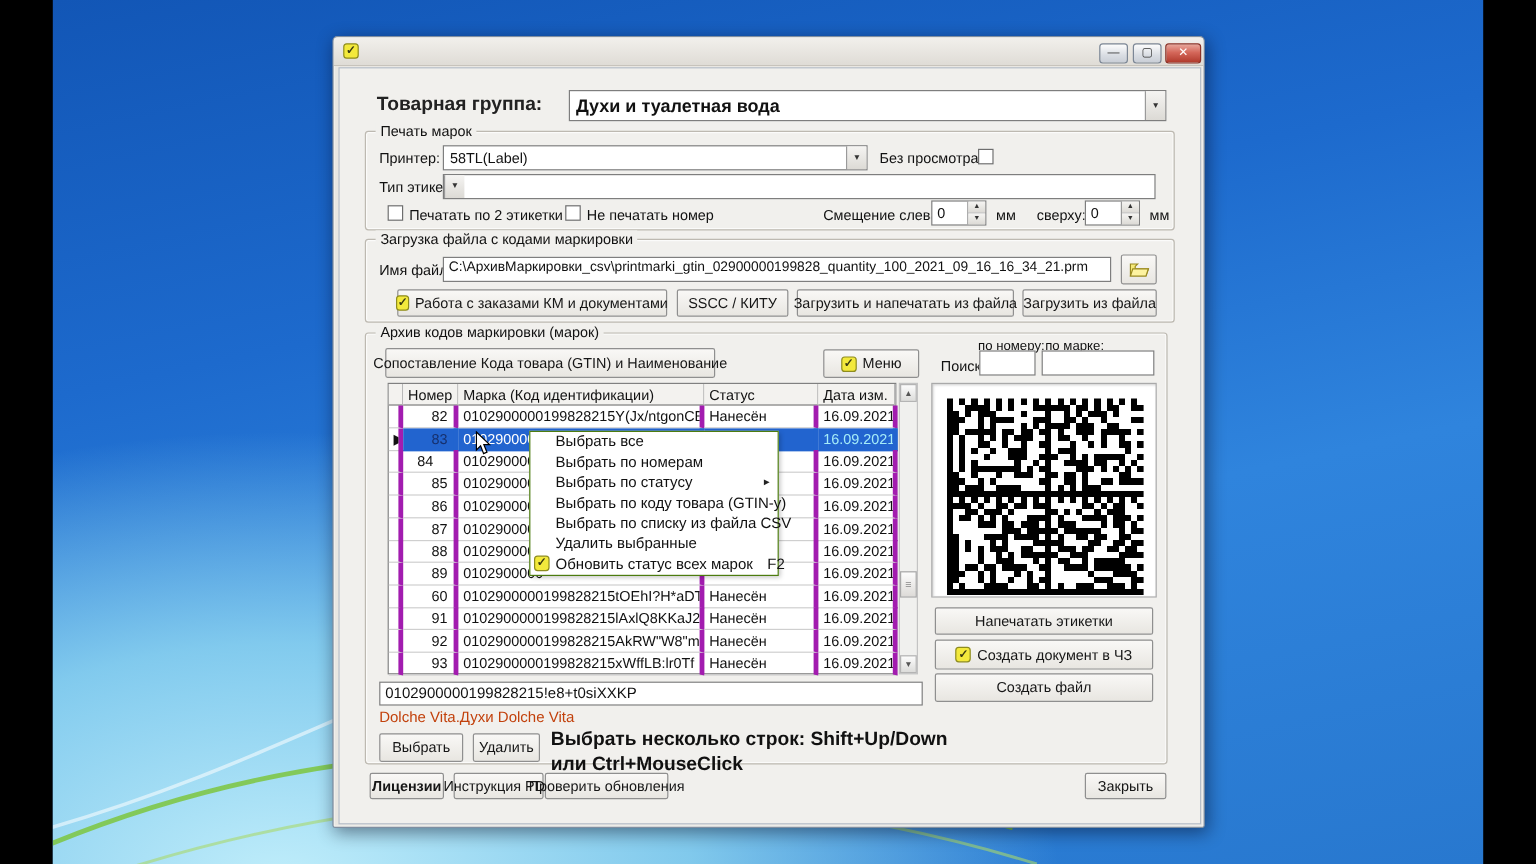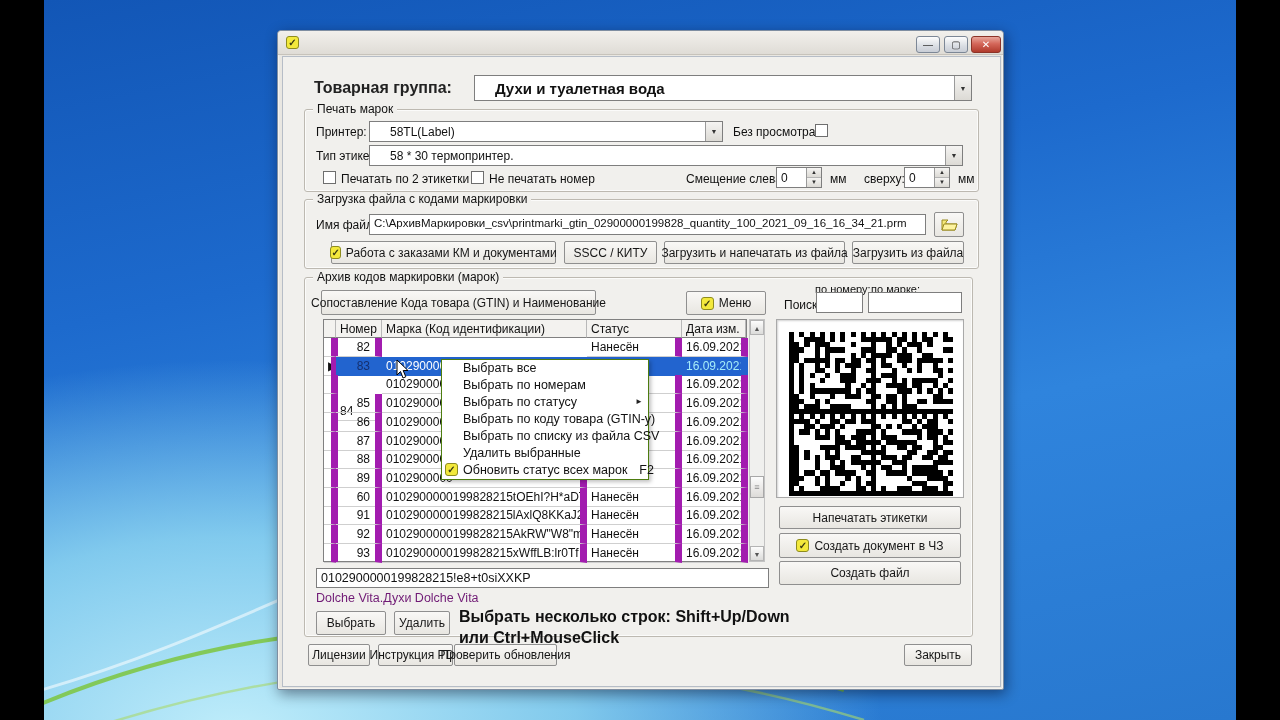--- a/index.html
+++ b/index.html
@@ -37,40 +37,40 @@
 
   
   .lbl { position:absolute; white-space:nowrap; }
   .gbox { position:absolute; border:1px solid #bdb9b1; border-radius:3px;
           box-shadow:0 0 0 1px rgba(255,255,255,.7) inset; }
   .gbox-legend { position:absolute; top:-8px; left:8px; background:#f1f0ed; padding:0 4px; font-size:12px; }
   .btn { position:absolute; border:1px solid #8f8f8f; border-radius:2px; text-align:center;
          background:linear-gradient(#f9f8f6,#e8e6e1); font-size:12px; color:#161616;
          display:flex; align-items:center; justify-content:center; gap:5px; white-space:nowrap; cursor:default; }
   .combo { position:absolute; background:#fff; border:1px solid #7e7e7e; display:flex; align-items:center; }
-  .combo .val { flex:1; padding-left:20px; white-space:nowrap; overflow:hidden; }
+  .combo .val { flex:1; padding-left:5px; white-space:nowrap; overflow:hidden; }
   .combo .arrow { width:17px; align-self:stretch; border-left:1px solid #9a9a9a;
                   background:linear-gradient(#f5f4f2,#dcdad5); font-size:7px; color:#333;
                   display:flex; align-items:center; justify-content:center; }
   .field { position:absolute; background:#fff; border:1px solid #7e7e7e; padding:2px 4px;
            white-space:nowrap; overflow:hidden; font-size:12px; }
   .cbx { position:absolute; width:13px; height:13px; background:#fff; border:1px solid #6e6e6e; }
   .spin { position:absolute; width:46px; height:21px; background:#fff; border:1px solid #7e7e7e; display:flex; }
   .spin .num { flex:1; padding:3px 0 0 4px; }
   .spin .ud { width:15px; border-left:1px solid #9a9a9a; display:flex; flex-direction:column; }
   .spin .ud span { flex:1; font-size:6px; text-align:center; line-height:9px; color:#333;
                    background:linear-gradient(#f5f4f2,#dcdad5); border-bottom:1px solid #b5b5b5; }
   .spin .ud span:last-child { border-bottom:none; }
 
   
   #grid { position:absolute; left:45px; top:288px; width:424px; height:243px;
           background:#fff; border:1px solid #808080; font-size:12px; }
   .ghead { position:absolute; top:0; height:18px; background:#f3f2ef; border-right:1px solid #b8b8b8;
            border-bottom:1px solid #808080; padding:2px 0 0 4px; overflow:hidden; white-space:nowrap; }
-  .trow-cell { position:absolute; height:19px; border-right:7px solid #a21caf; border-bottom:1px solid #cfcfcf;
+  .trow-cell { position:absolute; height:19px; border-right:4px solid #a21caf; border-bottom:1px solid #cfcfcf;
                padding:2px 3px 0 4px; overflow:hidden; white-space:nowrap; }
   #scrollbar { position:absolute; left:471px; top:288px; width:16px; height:243px;
                background:#f0f0ee; border:1px solid #c3c3c3; }
   .sb-arrow { position:absolute; left:0; width:14px; height:15px; font-size:7px; text-align:center; line-height:15px;
               color:#555; background:linear-gradient(#fcfcfc,#dcdcda); border:1px solid #b4b4b4; }
   #sb-thumb { position:absolute; left:0; top:156px; width:14px; height:22px; border:1px solid #a8a8a8;
               background:linear-gradient(#fcfcfc,#dddbd8); }
   #sb-thumb:after { content:"≡"; display:block; text-align:center; font-size:9px; color:#888; line-height:20px; }
 
   
@@ -79,21 +79,21 @@
   .mi { position:relative; height:17px; padding:1px 6px 0 21px; font-size:12.5px; white-space:nowrap; }
   .mi .sub { position:absolute; right:5px; top:3px; font-size:8px; color:#222; }
   .mi .sc { margin-left:12px; }
   .mi .mico { position:absolute; left:3px; top:1px; }
 
   
   #bc-panel { position:absolute; left:498px; top:288px; width:188px; height:179px; background:#fff;
               border:1px solid #a9a9a9; box-shadow:inset 1px 1px 2px rgba(0,0,0,.18); }
   #bc { position:absolute; left:12px; top:12px; width:164px; height:164px; }
 
-  .link { position:absolute; color:#701a75; font-size:12.5px; white-space:nowrap; }
+  .link { position:absolute; color:#c2410c; font-size:12.5px; white-space:nowrap; }
   .hint { position:absolute; font-weight:bold; font-size:16px; line-height:1.3; }
 
   
   #cursor { position:absolute; left:118px; top:328px; z-index:60; }
 </style>
 </head>
 <body>
 
 <div id="stage">
   <div id="desktop">
@@ -131,21 +131,20 @@
     <div class="lbl" style="left:38px;top:94px;">Принтер:</div>
     <div class="combo" style="left:91px;top:90px;width:354px;height:21px;">
       <span class="val">58TL(Label)</span>
       <span class="arrow">▼</span>
     </div>
     <div class="lbl" style="left:455px;top:94px;">Без просмотра</div>
     <div class="cbx" style="left:537px;top:93px;"></div>
 
     <div class="lbl" style="left:38px;top:118px;">Тип этикетки:</div>
     <div class="combo" style="left:91px;top:114px;width:594px;height:21px;">
-      <span class="val">58 * 30 термопринтер.</span>
       <span class="arrow">▼</span>
     </div>
 
     <div class="cbx" style="left:45px;top:140px;"></div>
     <div class="lbl" style="left:63px;top:141px;">Печатать по 2 этикетки</div>
     <div class="cbx" style="left:193px;top:140px;"></div>
     <div class="lbl" style="left:211px;top:141px;">Не печатать номер</div>
     <div class="lbl" style="left:408px;top:141px;">Смещение слева:</div>
     <div class="spin" style="left:498px;top:136px;">
       <span class="num">0</span>
@@ -199,29 +198,30 @@
     <div class="field" style="left:590px;top:261px;width:94px;height:21px;"></div>
 
     <div id="grid">
         <div class="ghead" style="left: 0px; width: 12px;"></div>
         <div class="ghead" style="left: 12px; width: 46px;">Номер</div>
         <div class="ghead" style="left: 58px; width: 205px;">Марка (Код идентификации)</div>
         <div class="ghead" style="left: 263px; width: 95px;">Статус</div>
         <div class="ghead" style="left: 358px; width: 64px;">Дата изм.</div>
         <div class="trow-cell" style="left: 0px; top: 18px; width: 12px; text-align: center;"></div>
         <div class="trow-cell" style="left: 12px; top: 18px; width: 46px; text-align: right; padding-right: 5px;">82</div>
+        <div class="trow-cell" style="left: 58px; top: 18px; width: 205px; text-align: left;">0102900000199828215Y(Jx/ntgonCE</div>
         <div class="trow-cell" style="left: 263px; top: 18px; width: 95px; text-align: left;">Нанесён</div>
         <div class="trow-cell" style="left: 358px; top: 18px; width: 66px; text-align: left;">16.09.2021</div>
         <div class="trow-cell" style="left: 0px; top: 36.7px; width: 12px; text-align: center;">▶</div>
         <div class="trow-cell" style="left: 12px; top: 36.7px; width: 46px; text-align: right; padding-right: 5px; background: rgb(34, 100, 207); border-color: rgb(34, 100, 207); color: rgb(22, 48, 110);">83</div>
         <div class="trow-cell" style="left: 58px; top: 36.7px; width: 205px; text-align: left; background: rgb(34, 100, 207); border-color: rgb(34, 100, 207); color: rgb(255, 255, 255);">0102900000199828215!e8+t0siXXKP</div>
         <div class="trow-cell" style="left: 263px; top: 36.7px; width: 95px; text-align: left; background: rgb(34, 100, 207); border-color: rgb(34, 100, 207); color: rgb(255, 255, 255);"></div>
         <div class="trow-cell" style="left: 358px; top: 36.7px; width: 66px; text-align: left; background: rgb(34, 100, 207); border-color: rgb(34, 100, 207); color: rgb(165, 236, 248);">16.09.2021</div>
         <div class="trow-cell" style="left: 0px; top: 55.4px; width: 12px; text-align: center;"></div>
-        <div class="trow-cell" style="left: 12px; top: 55.4px; width: 46px; text-align: left; padding-right: 2px; margin-top: 27px;">84</div>
+        <div class="trow-cell" style="left: 12px; top: 55.4px; width: 46px; text-align: right; padding-right: 17px;">84</div>
         <div class="trow-cell" style="left: 58px; top: 55.4px; width: 205px; text-align: left;">0102900000</div>
         <div class="trow-cell" style="left: 263px; top: 55.4px; width: 95px; text-align: left;"></div>
         <div class="trow-cell" style="left: 358px; top: 55.4px; width: 66px; text-align: left;">16.09.2021</div>
         <div class="trow-cell" style="left: 0px; top: 74.1px; width: 12px; text-align: center;"></div>
         <div class="trow-cell" style="left: 12px; top: 74.1px; width: 46px; text-align: right; padding-right: 5px;">85</div>
         <div class="trow-cell" style="left: 58px; top: 74.1px; width: 205px; text-align: left;">0102900000</div>
         <div class="trow-cell" style="left: 263px; top: 74.1px; width: 95px; text-align: left;"></div>
         <div class="trow-cell" style="left: 358px; top: 74.1px; width: 66px; text-align: left;">16.09.2021</div>
         <div class="trow-cell" style="left: 0px; top: 92.8px; width: 12px; text-align: center;"></div>
         <div class="trow-cell" style="left: 12px; top: 92.8px; width: 46px; text-align: right; padding-right: 5px;">86</div>
@@ -846,21 +846,21 @@
 
     <div class="field" style="left:38px;top:537px;width:453px;height:20px;font-size:12.5px;">0102900000199828215!e8+t0siXXKP</div>
     <div class="link" style="left:38px;top:560px;">Dolche Vita.Духи Dolche Vita</div>
     <div class="btn" style="left:38px;top:580px;width:70px;height:24px;">Выбрать</div>
     <div class="btn" style="left:116px;top:580px;width:56px;height:24px;">Удалить</div>
     <div class="hint" style="left:181px;top:576px;">
       <div>Выбрать несколько строк: Shift+Up/Down</div>
       <div>или Ctrl+MouseClick</div>
     </div>
 
-    <div class="btn" style="left:30px;top:613px;width:62px;height:22px;">Лицензии</div>
+    <div class="btn" style="left:30px;top:613px;width:62px;height:22px;font-weight:bold;">Лицензии</div>
     <div class="btn" style="left:100px;top:613px;width:75px;height:22px;">Инструкция PDF</div>
     <div class="btn" style="left:176px;top:613px;width:103px;height:22px;">Проверить обновления</div>
     <div class="btn" style="left:626px;top:613px;width:68px;height:22px;">Закрыть</div>
 
     <div id="cmenu">
         <div class="mi"><span>Выбрать все</span></div>
         <div class="mi"><span>Выбрать по номерам</span></div>
         <div class="mi"><span>Выбрать по статусу</span><span class="sub">►</span></div>
         <div class="mi"><span>Выбрать по коду товара (GTIN-у)</span></div>
         <div class="mi"><span>Выбрать по списку из файла CSV</span></div>

